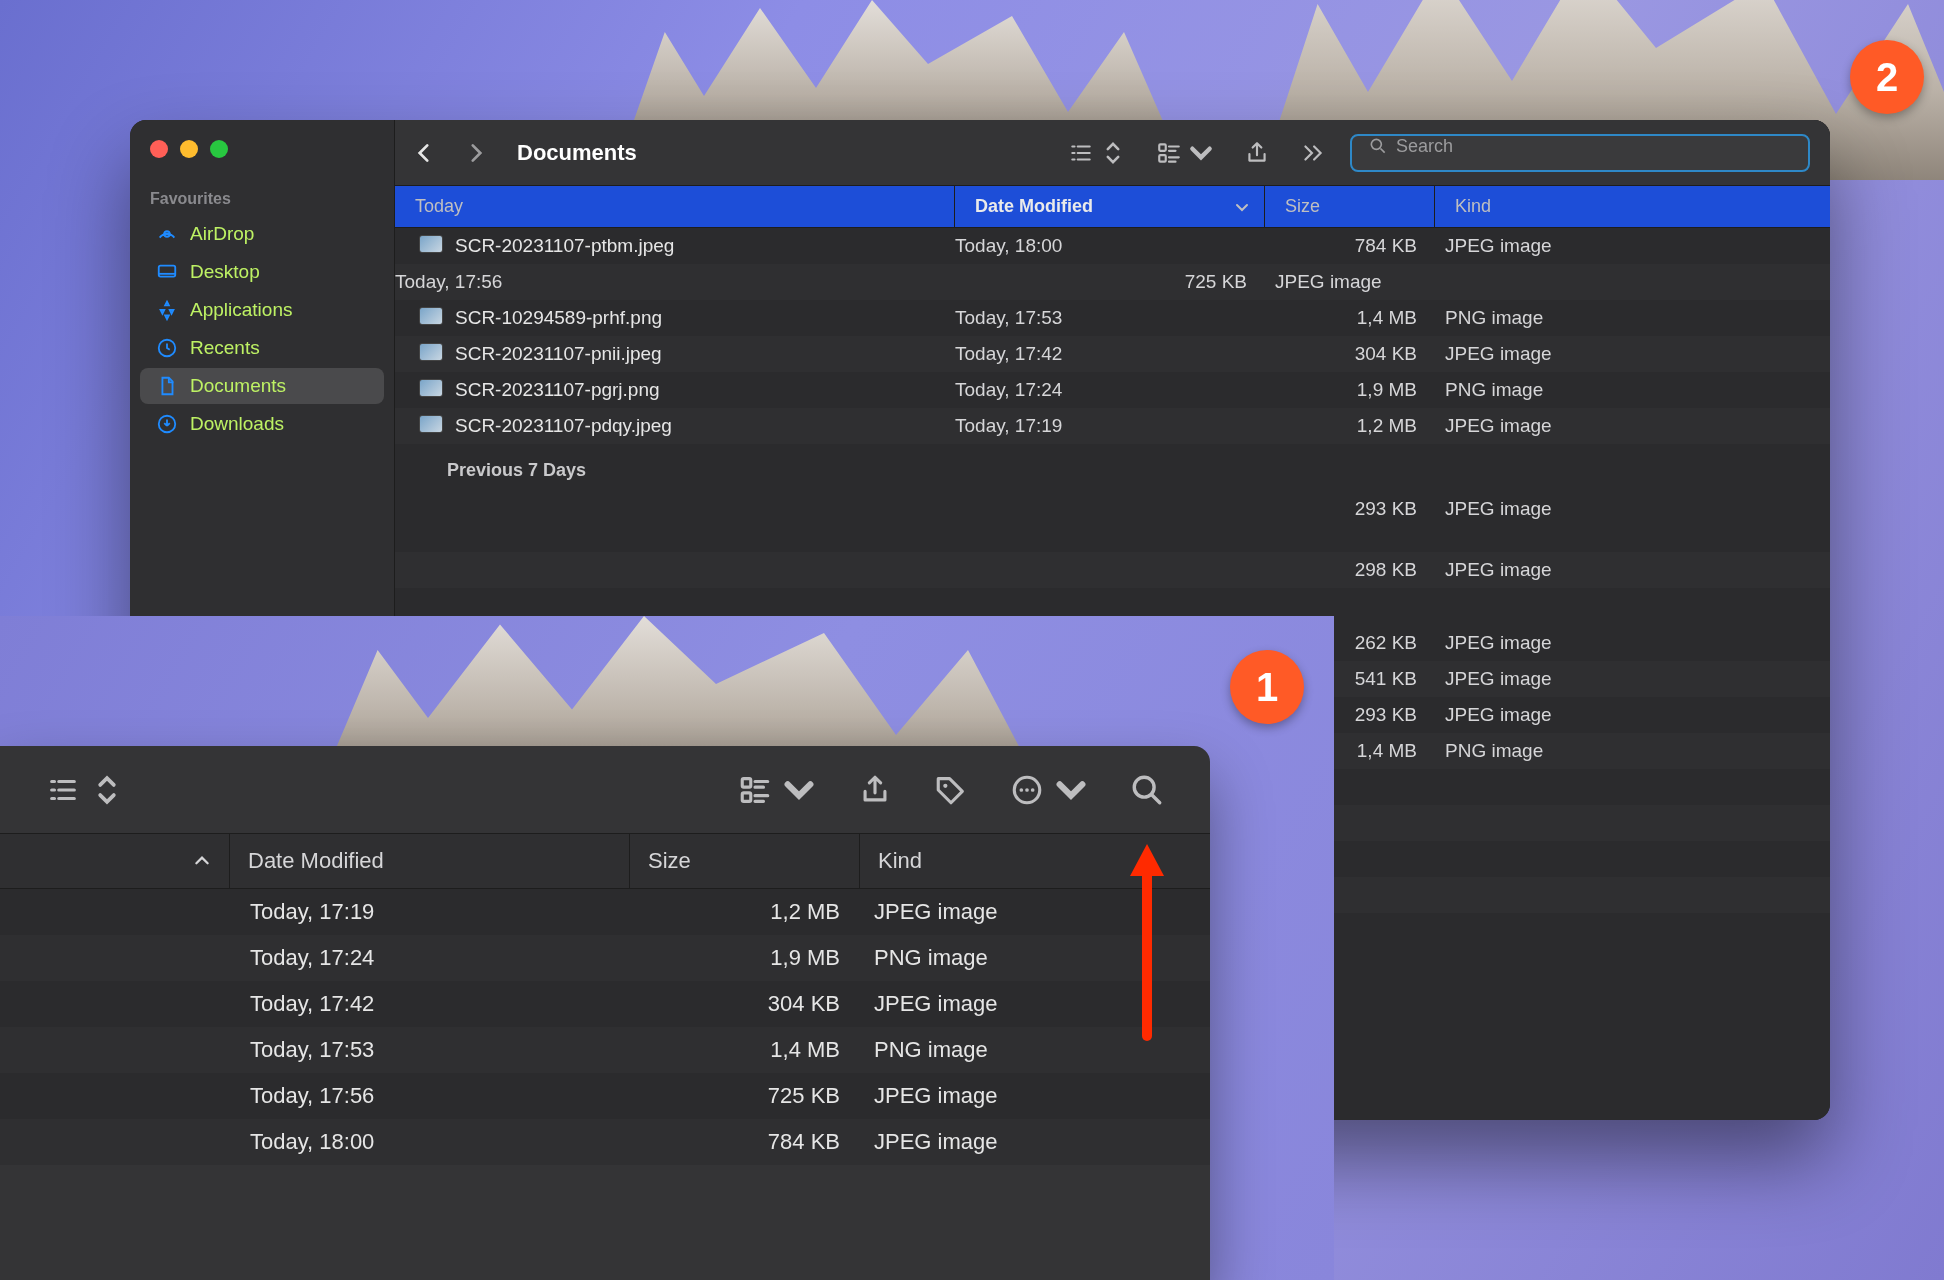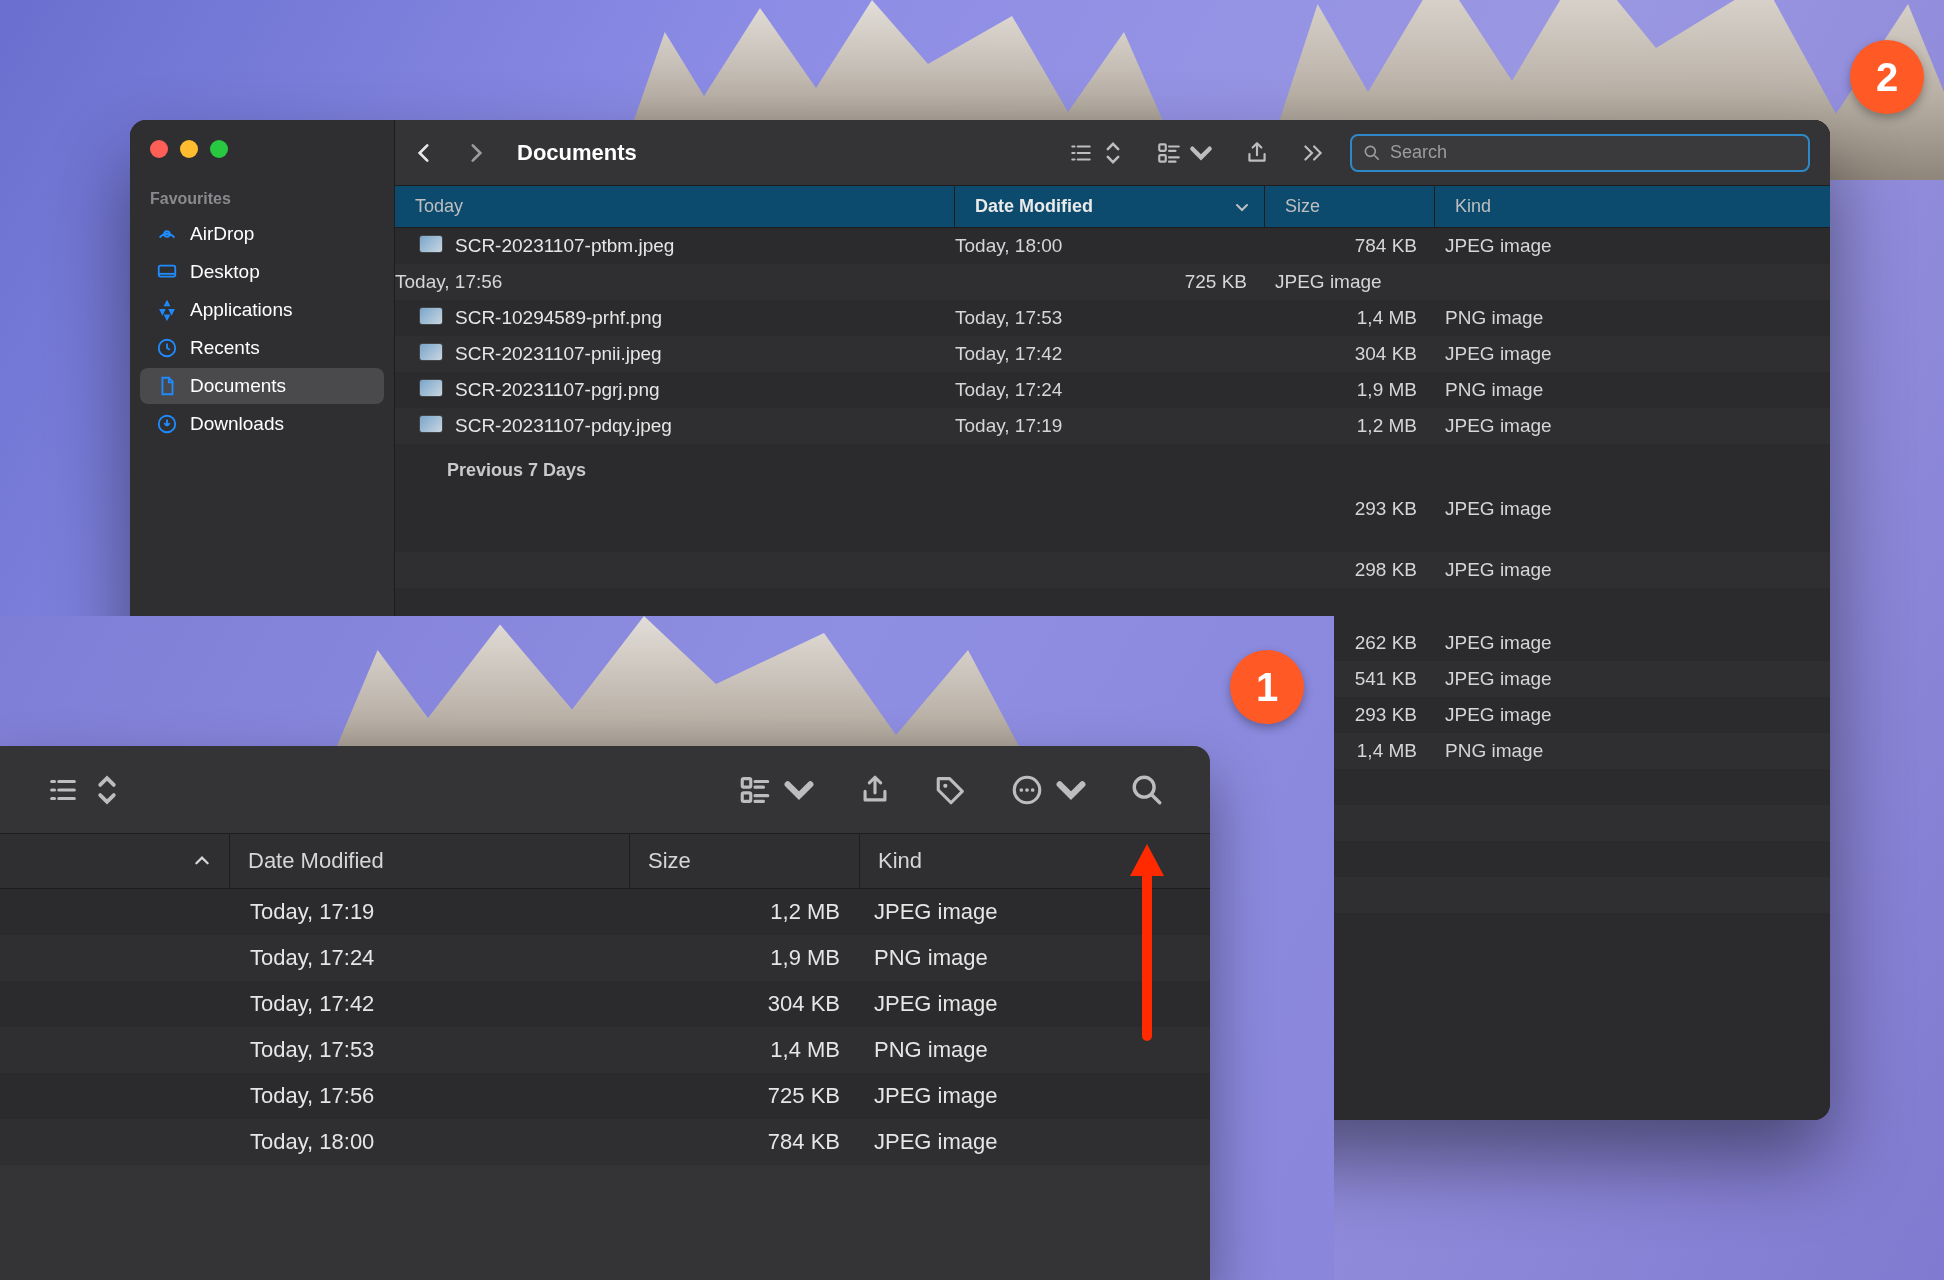--- a/index.html
+++ b/index.html
@@ -33,42 +33,42 @@
   .sidebar {
     width: 265px;
     background: #2f2f31;
     border-right: 1px solid #1d1d1d;
     padding-top: 14px;
   }
   .traffic { display:flex; gap:12px; padding: 6px 0 26px 20px; }
   .dot { width:18px; height:18px; border-radius:50%; }
   .dot.r{background:#ff5f57;} .dot.y{background:#febc2e;} .dot.g{background:#28c840;}
   .sb-head { font-size:16px; color:#8a8a8e; padding: 6px 20px 6px 20px; font-weight:600;}
-  .sb-item { display:flex; align-items:center; gap:12px; padding: 7px 16px; margin: 2px 10px; border-radius:8px; font-size:19px; color:#ffffff; }
+  .sb-item { display:flex; align-items:center; gap:12px; padding: 7px 16px; margin: 2px 10px; border-radius:8px; font-size:19px; color:#bef264; }
   .sb-item svg, .sb-item .ico { width:22px; height:22px; flex:0 0 22px; }
   .sb-item.sel { background:#4a4a4c; }
   .icoStroke { stroke:#1f8bff; fill:none; stroke-width:2; }
 
   .main { flex:1; display:flex; flex-direction:column; background:#2b2b2d; }
   .toolbar { height:66px; display:flex; align-items:center; gap:18px; padding: 0 20px 0 12px; border-bottom:1px solid #1d1d1d; background:#343436;}
   .nav-btn { width:34px; height:34px; display:flex; align-items:center; justify-content:center; color:#9c9c9e; }
   .nav-btn.en{ color:#e6e6e6;}
   .title { font-size:22px; font-weight:700; color:#fff; margin-left:6px; margin-right:auto;}
   .tool-ic { color:#bdbdbf; display:flex; align-items:center; gap:6px; padding:4px 6px;}
   .tool-ic svg{ width:26px; height:26px; }
   .search {
     flex: 0 0 460px;
     height:38px; border: 2.5px solid #2e88c7; border-radius:8px;
-    background:#3a3a3c; display:flex; align-items:center; gap:8px; padding:0 10px;
+    background:#3a3a3c; display:flex; align-items:flex-start; gap:8px; padding:0 16px;
   }
   .search svg{width:20px;height:20px;stroke:#9c9c9e;fill:none;stroke-width:2;}
   .search input{ flex:1; background:transparent; border:0; outline:0; color:#eee; font-size:18px;}
   .search input::placeholder{color:#9c9c9e;}
 
-  .cols { display:grid; grid-template-columns: 560px 310px 170px 1fr; font-size:18px; color:#bfbfc1; border-bottom:1px solid #1d1d1d; background:#0c4a6e;}
+  .cols { display:grid; grid-template-columns: 560px 310px 170px 1fr; font-size:18px; color:#bfbfc1; border-bottom:1px solid #1d1d1d; background:#1d4ed8;}
   .cols > div{ padding:10px 14px 10px 20px; display:flex; align-items:center; gap:8px; border-right:1px solid #1d1d1d;}
   .cols > div:last-child{border-right:0;}
   .cols .dm{ font-weight:700; color:#eaeaea;}
   .sort-ic{width:16px;height:16px;margin-left:auto;}
 
   .group-label{ font-size:18px; color:#c9c9cb; font-weight:700; padding: 16px 0 10px 52px;}
   .rows{}
   .row{ display:grid; grid-template-columns: 560px 310px 170px 1fr; align-items:center; font-size:19px; height:36px;}
   .row:nth-child(even){ background:#2f2f31;}
   .row:nth-child(odd){ background:#2b2b2d;}

